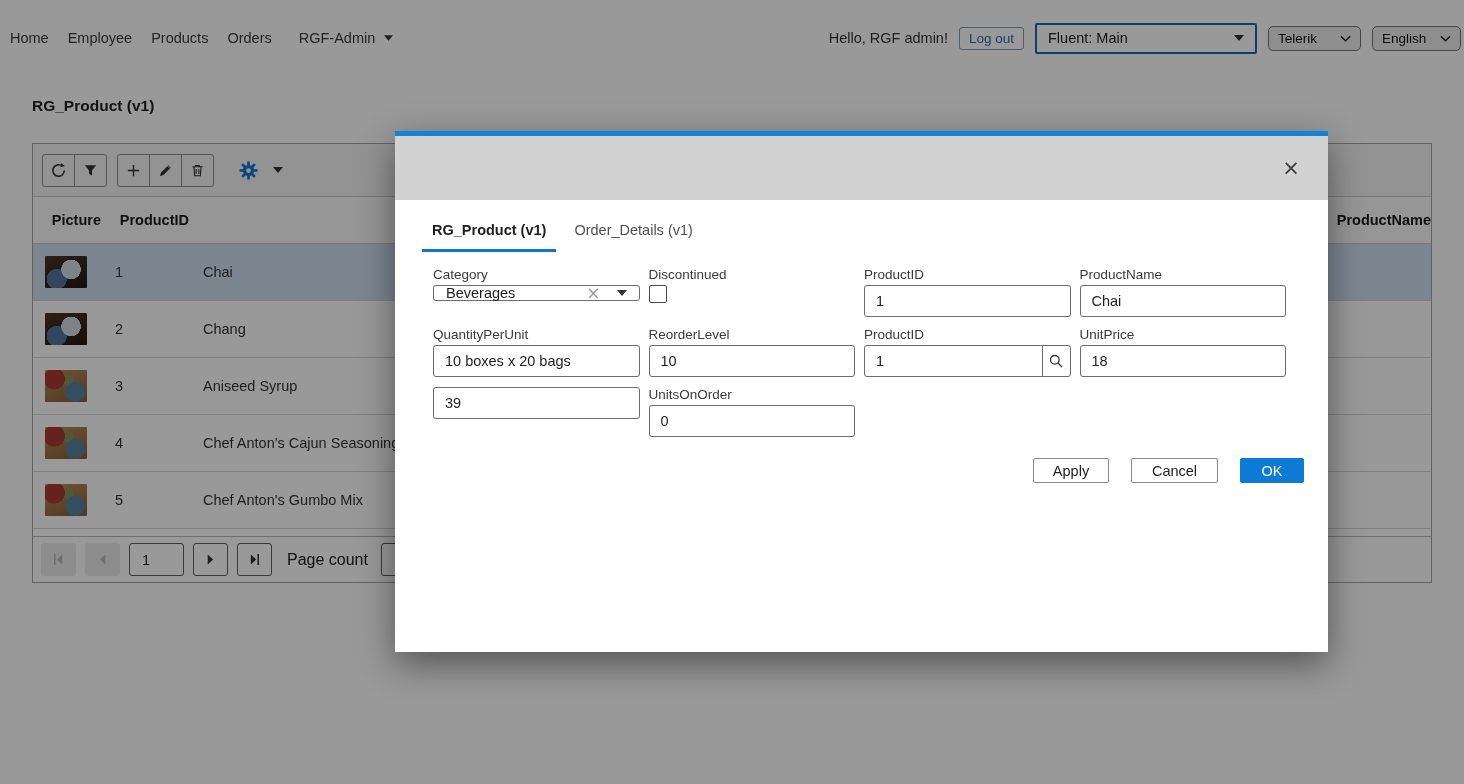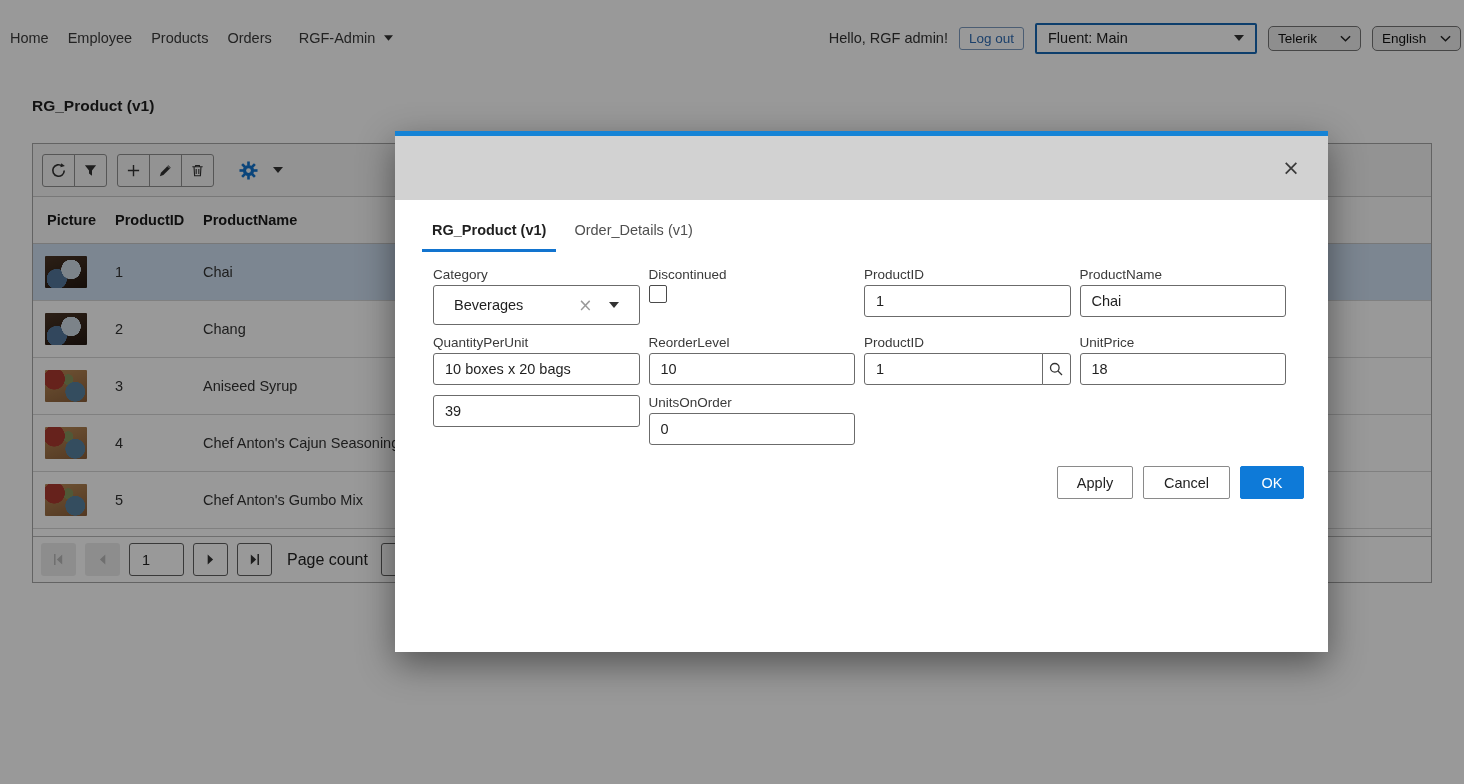--- a/index.html
+++ b/index.html
@@ -39,21 +39,21 @@
   .tb-btn { width:33px; height:33px; background:transparent; border:1px solid #8f8f8f;
     display:flex; align-items:center; justify-content:center; cursor:pointer; margin-left:-1px; }
   .btn-group .tb-btn:first-child { margin-left:0; border-radius:3px 0 0 3px; }
   .btn-group .tb-btn:last-child { border-radius:0 3px 3px 0; }
   .btn-group .tb-btn:only-child { border-radius:3px; }
   .tb-icon-btn { border:none; background:transparent; cursor:pointer; margin-left:15px;
     display:flex; align-items:center; justify-content:center; }
 
   .grid-header { height:47px; display:grid; grid-template-columns:68px 88px 1fr;
     align-items:center; background:#fbfbfb; border-bottom:1px solid #c9c9c9; }
-  .grid-header div { font-size:14.5px; font-weight:700; color:#1a1a1a; padding-left:14px; }
+  .grid-header div { font-size:14.5px; font-weight:700; color:#1a1a1a; padding-left:14px;text-align:right; }
   .grid-row { height:57px; display:grid; grid-template-columns:68px 88px 1fr;
     align-items:center; border-bottom:1px solid #d6d6d6; background:#fff; cursor:pointer; }
   .grid-row.selected { background:#cfe0f2; }
   .grid-cell { font-size:14.5px; color:#333; padding-left:14px; }
   .thumb { width:42px; height:32px; margin-left:12px; border-radius:1px; }
   .thumb-a { background:
       radial-gradient(circle at 62% 42%, #cfdbe4 0 30%, rgba(0,0,0,0) 31%),
       radial-gradient(circle at 28% 72%, #54779c 0 26%, rgba(0,0,0,0) 27%),
       radial-gradient(circle at 48% 55%, #a03c34 0 14%, rgba(0,0,0,0) 15%),
       linear-gradient(160deg, #4a3526, #241811); }
@@ -85,36 +85,36 @@
   .tabs { display:flex; gap:8px; margin:22px 32px 0 27px; }
   .tab { font-size:14.5px; padding:0 10px 11px 10px; cursor:pointer; color:#4f4f4f;
     border-bottom:3px solid transparent; }
   .tab.active { color:#1f1f1f; font-weight:600; border-bottom-color:#1274cf; }
 
   .form { margin:15px 42px 0 38px; display:grid; grid-template-columns:1fr 1fr 1fr 1fr;
     column-gap:9px; row-gap:10px; }
   .field-label { font-size:13.5px; color:#3a3a3a; margin-bottom:3px; display:block; }
   .text-input { width:100%; height:32px; border:1px solid #6b6b6b; border-radius:3px;
     padding:0 11px; font-size:14.5px; font-family:inherit; color:#1f1f1f; background:#fff; }
-  .combo { height:40px; border:1px solid #6b6b6b; border-radius:3px; background:#fff;
-    display:flex; align-items:center; padding:0 20px; cursor:pointer; }
+  .combo { height:16px; border:1px solid #6b6b6b; border-radius:3px; background:#fff;
+    display:flex; align-items:center; padding:0 12px; cursor:pointer; }
   .combo-value { flex:1; font-size:14.5px; color:#1f1f1f; }
   .combo-clear { font-size:17px; color:#9a9a9a; margin-right:16px; cursor:pointer;
     font-family:"DejaVu Sans", sans-serif; line-height:1; }
   .checkbox { width:18px; height:18px; border:1.5px solid #4a4a4a; border-radius:2px;
     background:#fff; margin-top:3px; cursor:pointer; }
   .input-with-btn { display:flex; }
   .input-with-btn .text-input { border-radius:3px 0 0 3px; }
   .search-btn { width:33px; height:32px; margin-left:-1px; border:1px solid #6b6b6b;
     border-radius:0 3px 3px 0; background:#fff; display:flex; align-items:center;
     justify-content:center; cursor:pointer; }
 
   .dlg-buttons { display:flex; justify-content:flex-end; align-items:center; gap:10px;
     margin:21px 24px 0 0; }
-  .dlg-btn { height:33px; border-radius:2px; font-size:14.5px; font-family:inherit; cursor:pointer; }
+  .dlg-btn { height:25px; border-radius:2px; font-size:14.5px; font-family:inherit; cursor:pointer;margin-left:12px; }
   .btn-plain { background:#fff; border:1px solid #8a8a8a; color:#222; }
   .btn-apply { width:76px; } .btn-cancel { width:87px; }
   .btn-ok { width:64px; background:#0e7ad8; border:1px solid #0e7ad8; color:#fff; }
 </style>
 </head>
 <body>
 
 <nav class="nav">
   <div class="nav-left">
     <span class="nav-item">Home</span>

